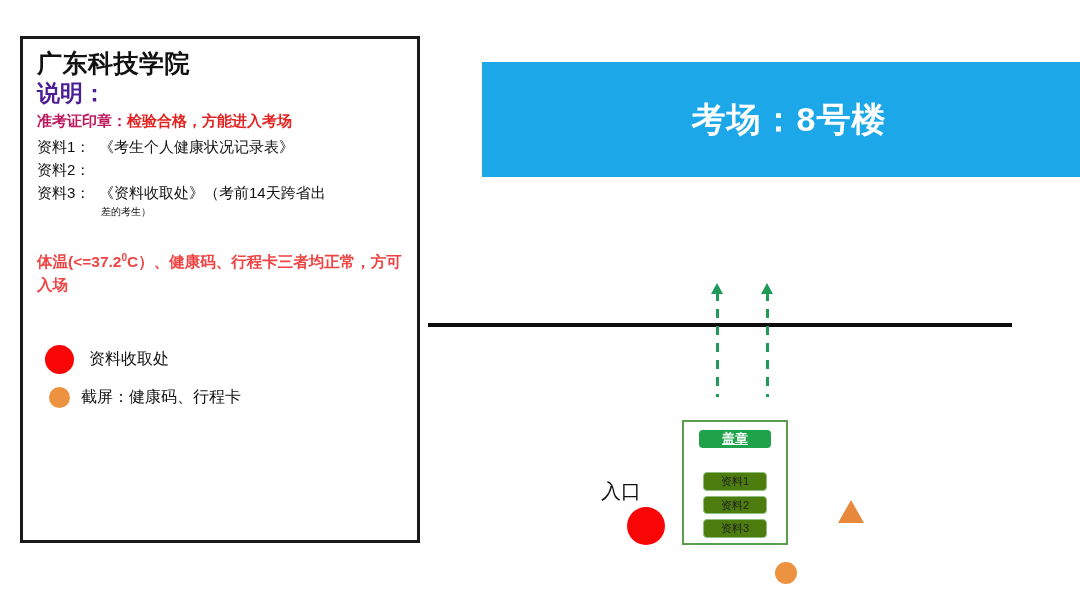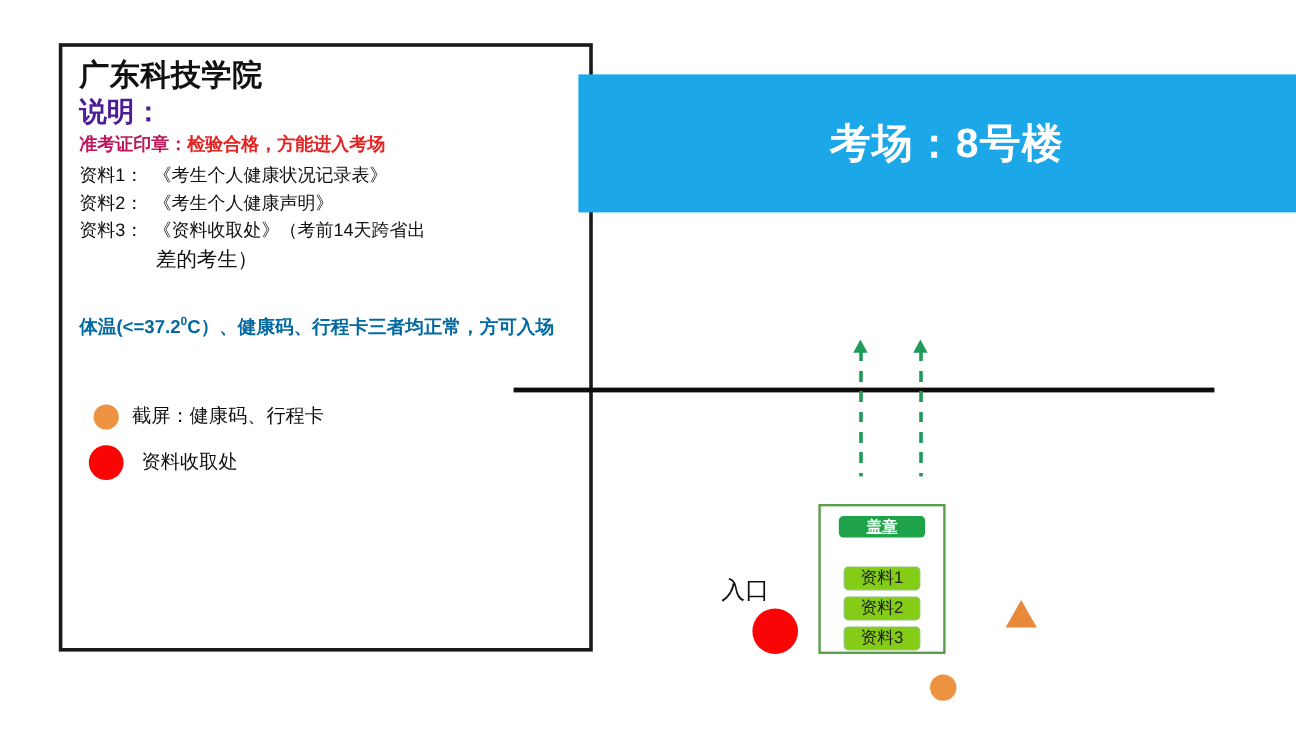--- a/index.html
+++ b/index.html
@@ -9,25 +9,24 @@
     font-family:"Liberation Sans","DejaVu Sans",sans-serif;
     position:relative;
     overflow:hidden;
     -webkit-font-smoothing:antialiased;
   }
   .canvas{position:absolute;inset:0;}
 
   
   .info-box{
     position:absolute;left:20px;top:36px;
-    width:445px;height:507px;
+    width:400px;height:507px;
     border:3px solid #1a1a1a;
     background:#fff;
     box-sizing:border-box;
-    margin-left:29px;
   }
   .info-inner{padding:10px 12px 0 14px;}
   .org-title{
     font-size:25px;font-weight:bold;color:#111;
     letter-spacing:.5px;line-height:1.15;margin:0 0 2px 0;
   }
   .note-title{
     font-size:23px;font-weight:bold;color:#4c1d95;
     line-height:1.2;margin:0 0 4px 0;
   }
@@ -37,26 +36,26 @@
   }
   .stamp-label{color:#be185d;}
   .stamp-value{color:#E32222;}
   .doc-row{
     font-size:15px;color:#111;line-height:1.55;
     display:flex;align-items:flex-end;white-space:nowrap;
   }
   .doc-key{min-width:62px;display:inline-block;}
   .doc-val{display:inline-block;}
   .doc-cont{
-    font-size:17px;color:#111;line-height:1.55;
+    font-size:10px;color:#111;line-height:1.55;
     padding-left:64px;white-space:nowrap;
   }
   .temp-block{
     margin-top:30px;
-    font-size:15.5px;font-weight:bold;color:#0369a1;
+    font-size:15.5px;font-weight:bold;color:#ef4444;
     line-height:1.5;
   }
   .temp-block sup{font-size:10px;vertical-align:super;}
 
   
   .legend{margin-top:44px;}
   .legend-row{
     display:flex;align-items:center;
     height:38px;
   }
@@ -126,21 +125,21 @@
     width:72px;height:20px;border-radius:4px;
     background:#1EA34B;
     color:#fff;font-size:13px;font-weight:bold;
     display:flex;align-items:center;justify-content:center;
     text-decoration:underline;
     margin-bottom:24px;
   }
   .doc-chip{
     width:62px;height:18px;
     border:1px solid #8FBF7F;border-radius:4px;
-    background:#84cc16;color:#222;font-size:14px;
+    background:#4d7c0f;color:#222;font-size:11px;
     display:flex;align-items:center;justify-content:center;
     margin-bottom:5px;
   }
 
   .entrance-label{
     position:absolute;left:601px;top:478px;
     font-size:20px;color:#111;white-space:nowrap;
   }
   .entrance-dot{
     position:absolute;left:627px;top:507px;
@@ -171,45 +170,44 @@
       <div class="stamp-line">
         <span class="stamp-label">准考证印章：</span><span class="stamp-value">检验合格，方能进入考场</span>
       </div>
 
       <div class="doc-row">
         <span class="doc-key">资料1：</span>
         <span class="doc-val">《考生个人健康状况记录表》</span>
       </div>
       <div class="doc-row">
         <span class="doc-key">资料2：</span>
-        <span class="doc-val">《考生个人健康声明》</span>
       </div>
       <div class="doc-row">
         <span class="doc-key">资料3：</span>
         <span class="doc-val">《资料收取处》（考前14天跨省出</span>
       </div>
       <div class="doc-cont">差的考生）</div>
 
       <div class="temp-block">
         <span>体温(&lt;=37.2</span><sup>0</sup><span>C）、健康码、行程卡三者均正常，方可入场</span>
       </div>
 
       <div class="legend">
+        <div class="legend-row">
+          <span class="legend-mark">
+              <span class="dot-red"></span>
+            </span>
+          <span class="legend-text indent">资料收取处</span>
+        </div>
         <div class="legend-row">
           <span class="legend-mark">
               <span class="dot-orange"></span>
             </span>
           <span class="legend-text">截屏：健康码、行程卡</span>
         </div>
-        <div class="legend-row">
-          <span class="legend-mark">
-              <span class="dot-red"></span>
-            </span>
-          <span class="legend-text indent">资料收取处</span>
-        </div>
       </div>
     </div>
   </div>
 
   <div class="banner">
     <span class="banner-text">考场：8号楼</span>
   </div>
 
   <div class="wall"></div>
 

